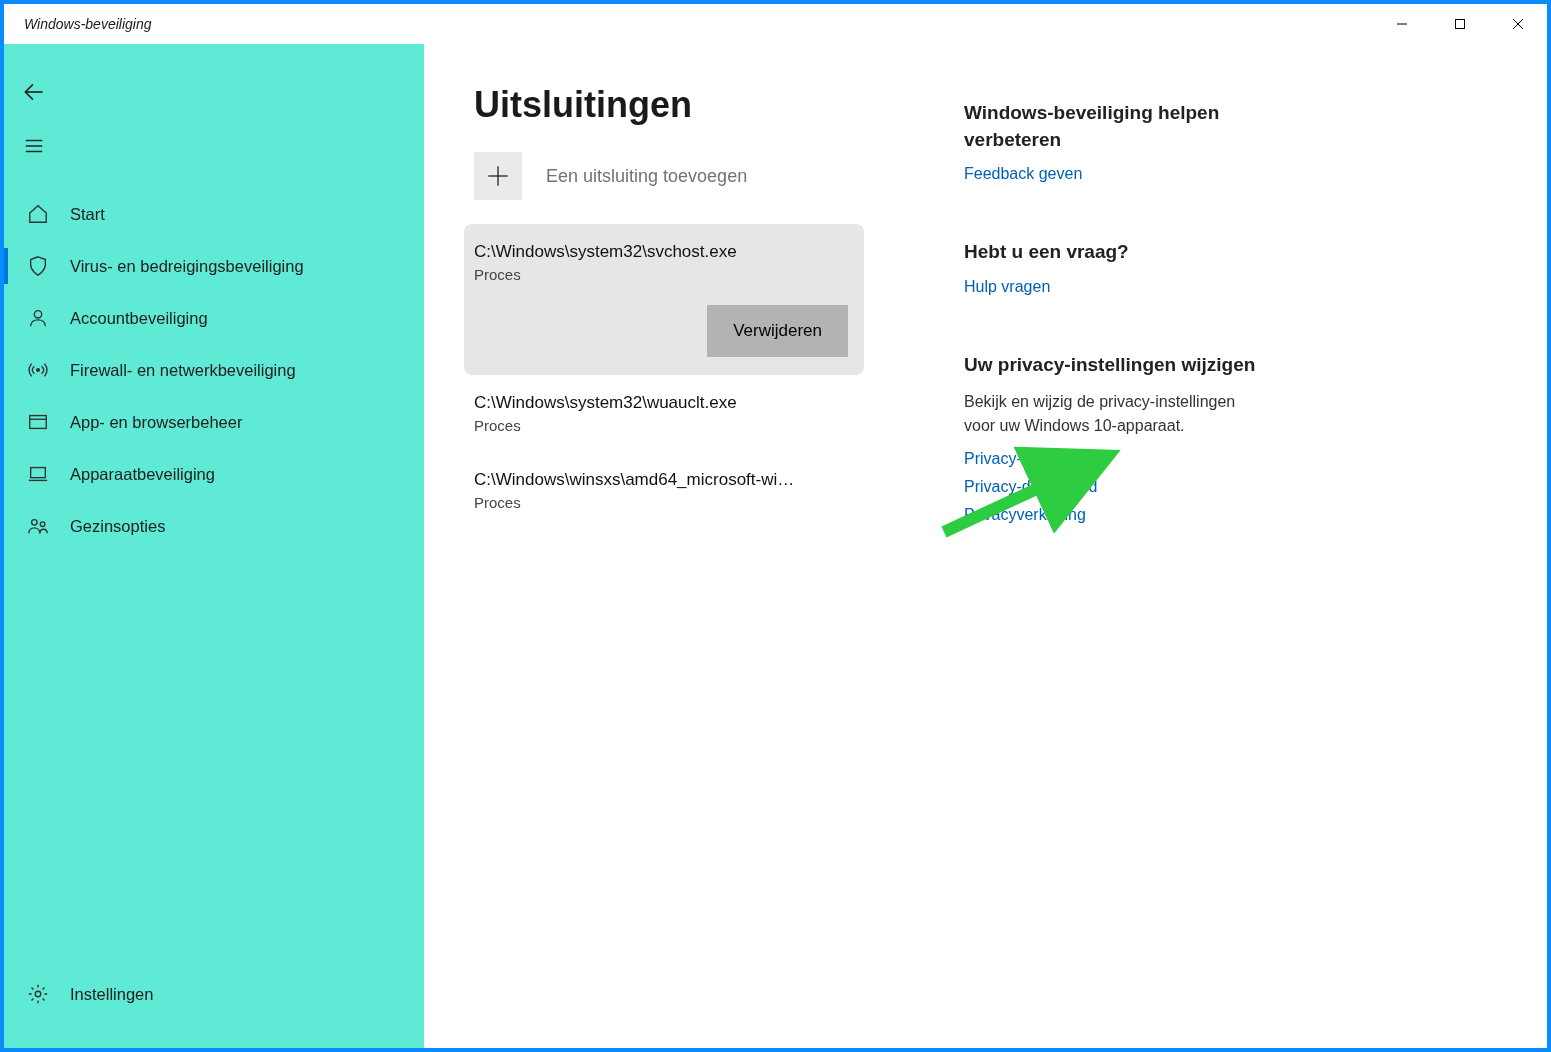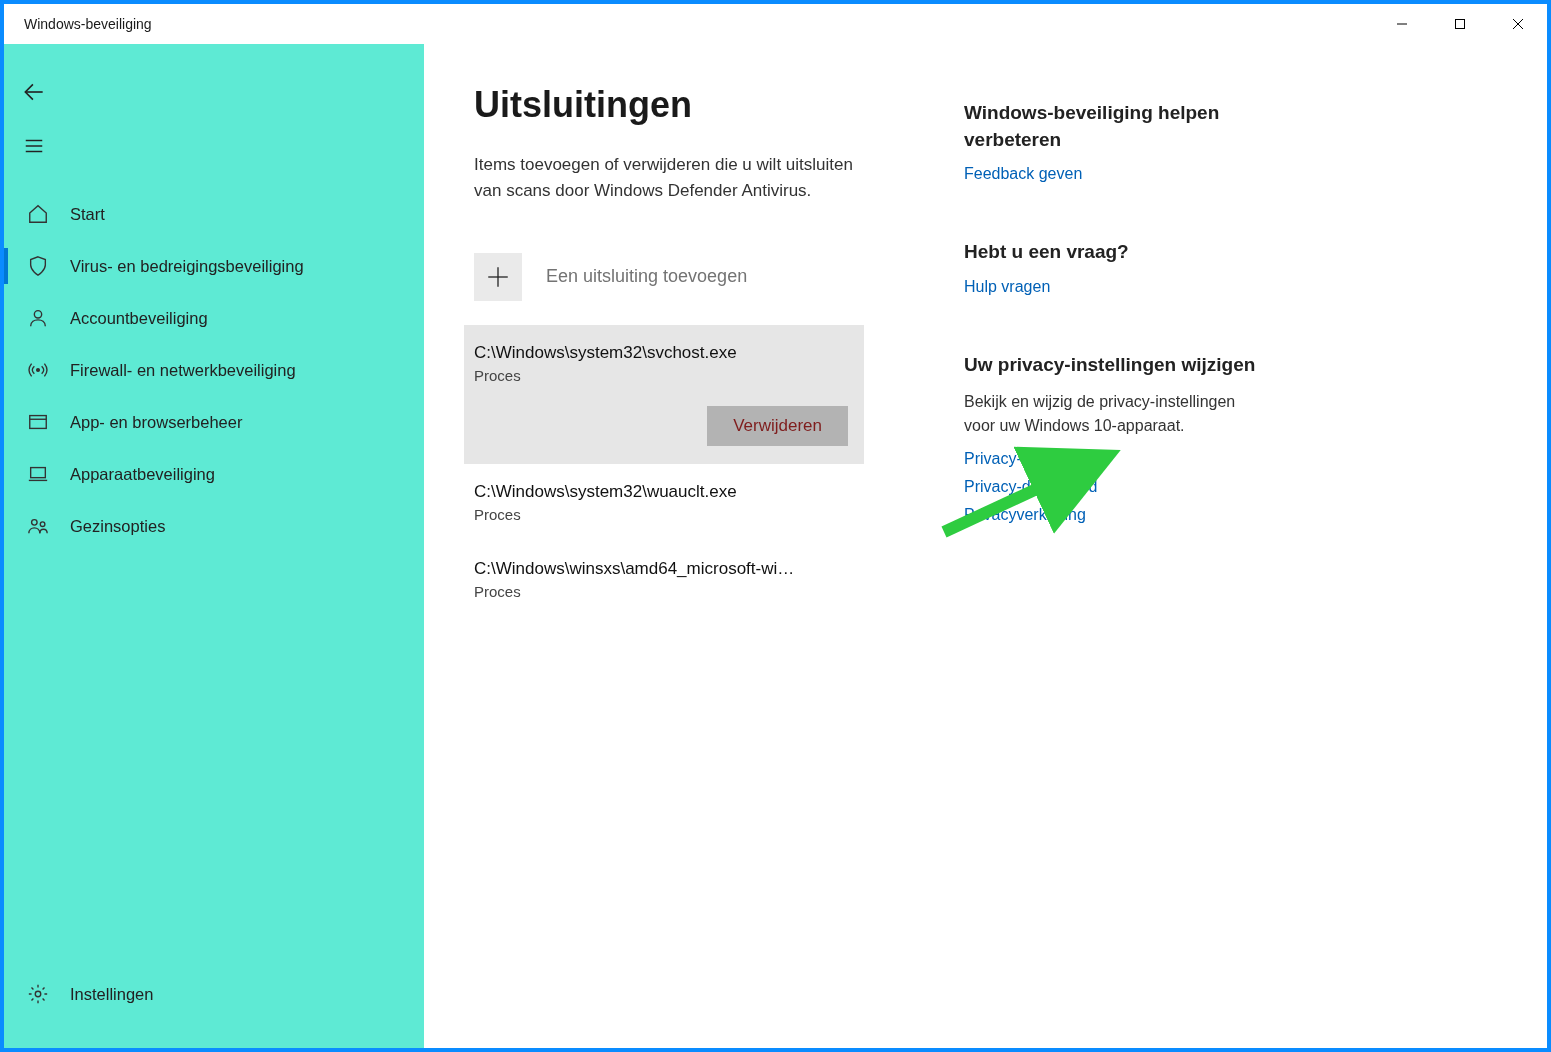--- a/index.html
+++ b/index.html
@@ -18,20 +18,21 @@
     flex-direction: column;
     position: relative;
   }
   .titlebar {
     height: 40px;
     display: flex;
     align-items: center;
     padding-left: 20px;
     font-size: 14px;
     color: #1a1a1a;
+    font-style: italic;
   }
   .titlebar-buttons {
     margin-left: auto;
     display: flex;
   }
   .tb-btn {
     width: 58px;
     height: 40px;
     display: flex;
     align-items: center;
@@ -142,20 +143,21 @@
   .add-box svg { stroke: #222; stroke-width: 1.2; }
   .add-label {
     font-size: 18px;
     color: #737373;
   }
   .excl-item {
     padding: 18px 18px 18px 10px;
     margin-left: -10px;
     cursor: pointer;
     position: relative;
+    border-radius: 8px;
   }
   .excl-item.expanded {
     background: #e6e6e6;
     padding-right: 16px;
     width: 400px;
   }
   .excl-path {
     font-size: 17px;
     color: #111;
     white-space: nowrap;
@@ -163,23 +165,23 @@
     text-overflow: ellipsis;
     max-width: 360px;
   }
   .excl-type {
     font-size: 15px;
     color: #444;
     margin-top: 4px;
   }
   .remove-btn {
     background: #b3b3b3;
-    color: #7f1d1d;
+    color: #000000;
     font-size: 17px;
-    padding: 10px 26px;
+    padding: 16px 26px;
     border: none;
     margin-top: 22px;
     margin-left: auto;
     display: block;
     cursor: pointer;
   }
   .aside {
     flex: 1;
     padding-top: 16px;
     max-width: 300px;
@@ -342,21 +344,20 @@
               <path d="M12 2 L12 5 M12 19 L12 22 M4.9 4.9 L7 7 M17 17 L19.1 19.1 M2 12 L5 12 M19 12 L22 12 M4.9 19.1 L7 17 M17 7 L19.1 4.9"></path>
             </svg>
         </span>
         <span>Instellingen</span>
       </div>
     </div>
 
     <div class="main">
       <div class="content">
         <h1 class="page-title">Uitsluitingen</h1>
-        <p class="page-desc">Items toevoegen of verwijderen die u wilt uitsluiten van scans door Windows Defender Antivirus.</p>
 
         <div class="add-row">
           <div class="add-box">
             <svg width="26" height="26" viewBox="0 0 24 24" fill="none">
                 <line x1="12" y1="3" x2="12" y2="21"></line>
                 <line x1="3" y1="12" x2="21" y2="12"></line>
               </svg>
           </div>
           <span class="add-label">Een uitsluiting toevoegen</span>
         </div>

